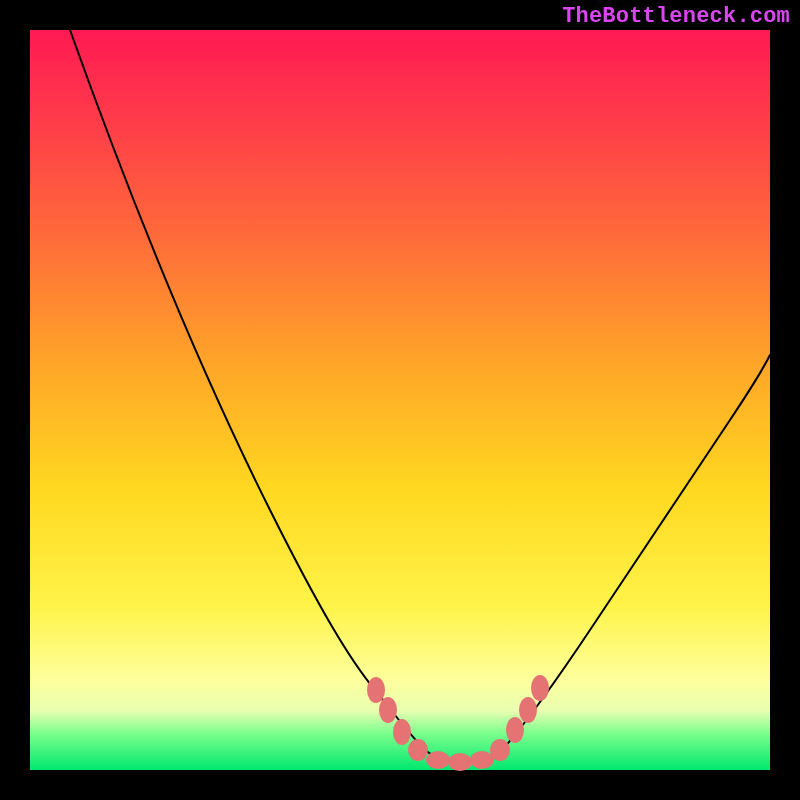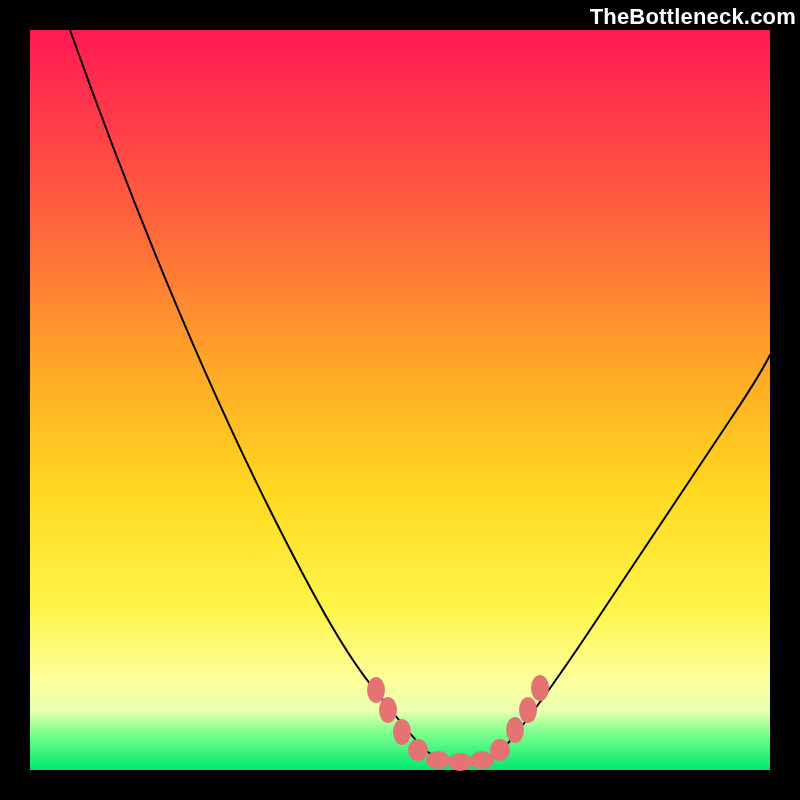--- a/index.html
+++ b/index.html
@@ -35,25 +35,25 @@
       #fff44a 78%,
       #fdff9e 88%,
       #e8ffb0 92%,
       #7dff8d 95%,
       #00e86e 100%
     );
   }
   .watermark {
     position: absolute;
     top: 4px;
-    right: 4px;
-    font-family: Liberation Sans, sans-serif;
+    right: 10px;
+    font-family: Liberation Mono, monospace;
     font-size: 22px;
     font-weight: 600;
-    color: #ffffff;
+    color: #d946ef;
     letter-spacing: 0.2px;
     user-select: none;
   }
   svg.curve {
     position: absolute;
     left: 0;
     top: 0;
     width: 740px;
     height: 740px;
     overflow: visible;

